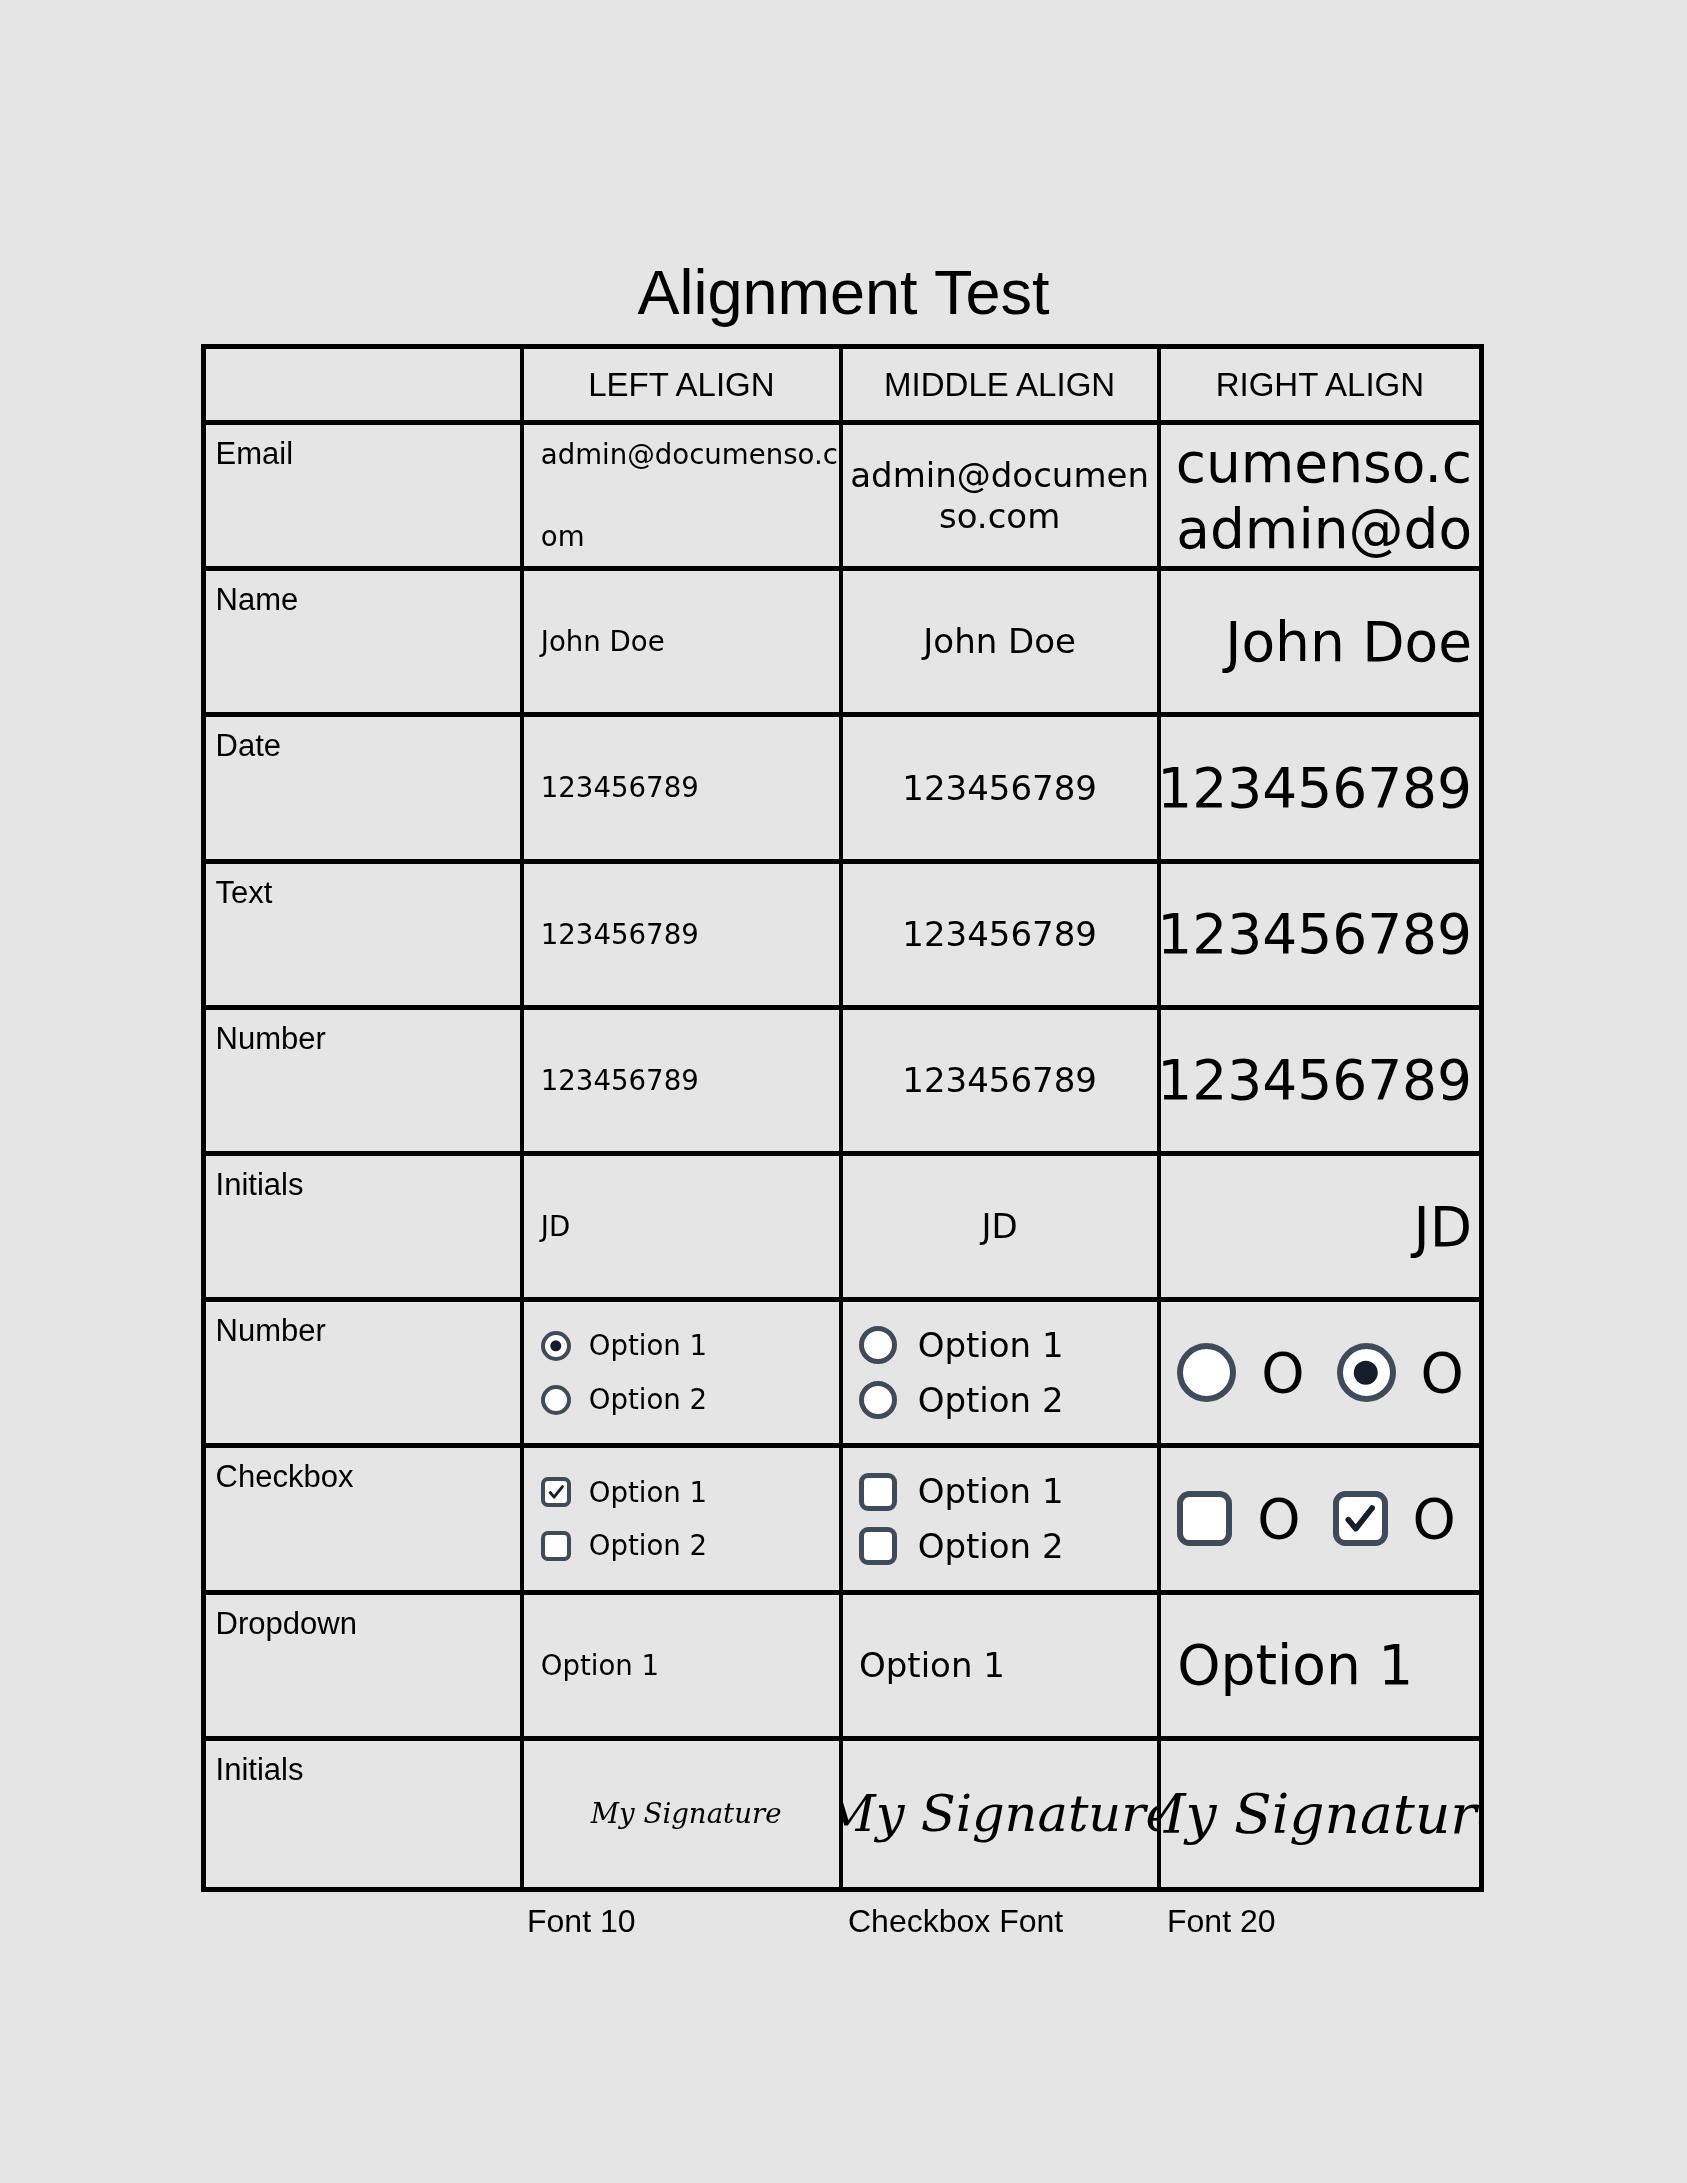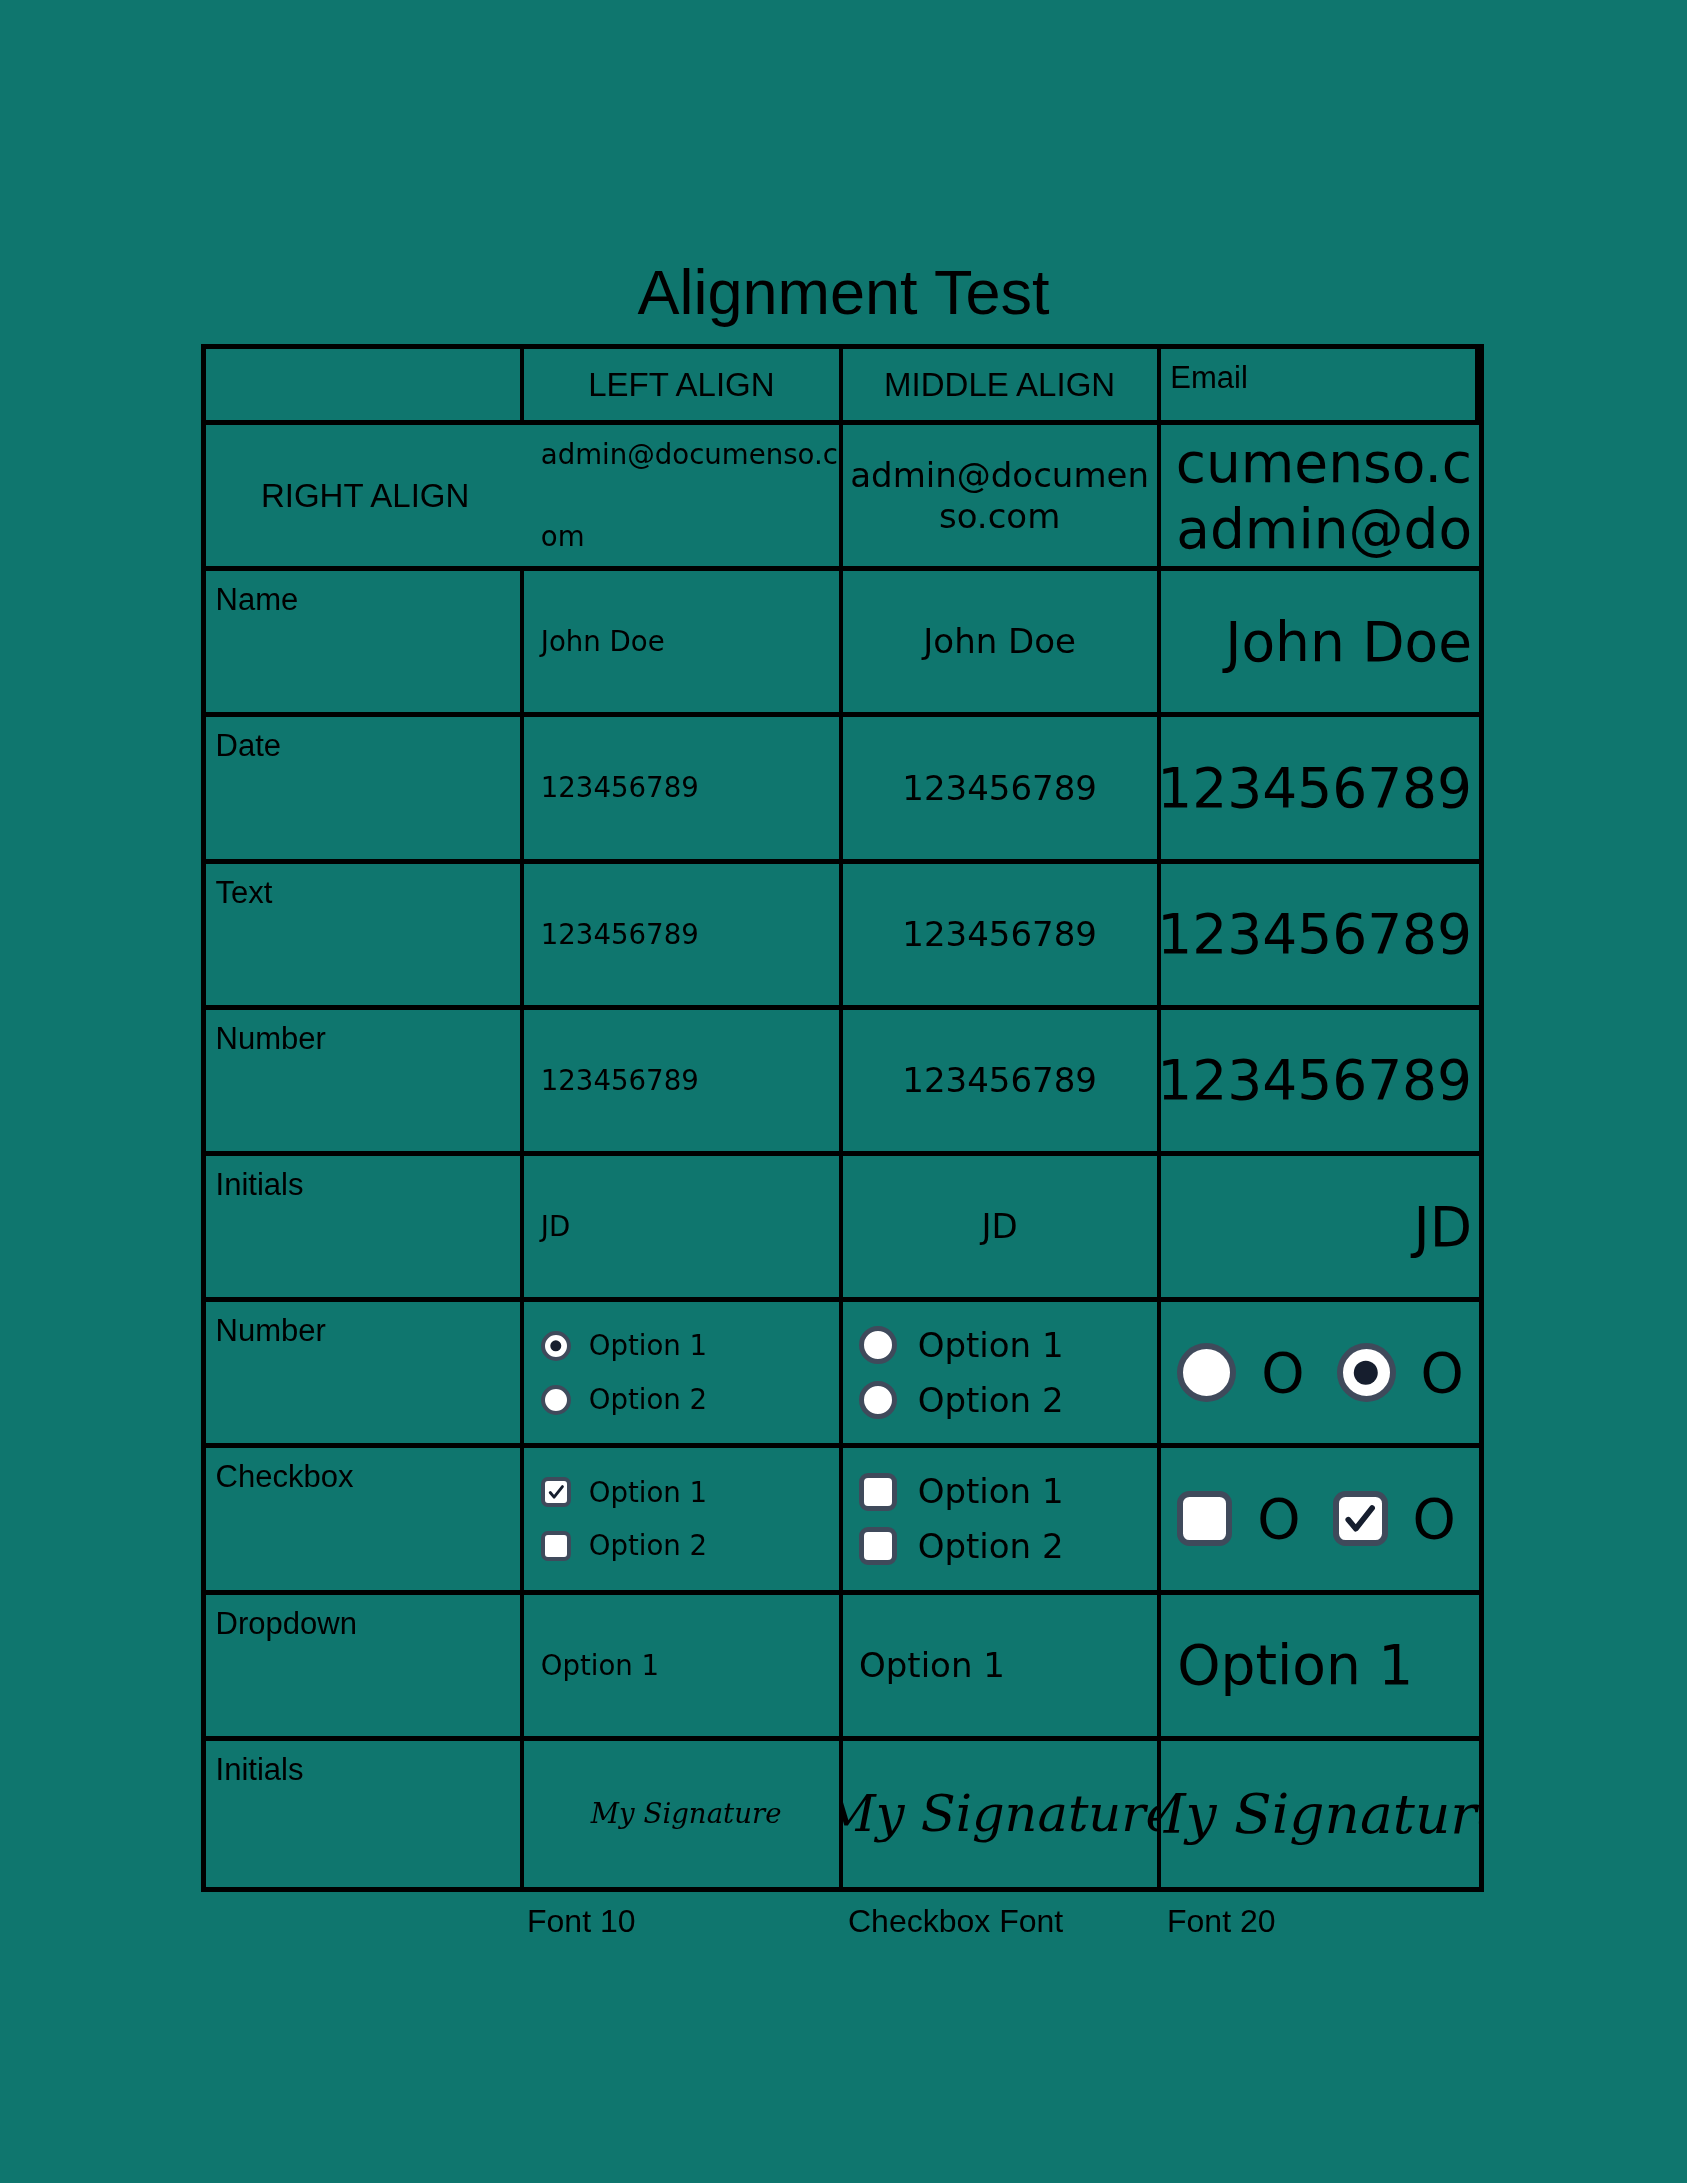--- a/index.html
+++ b/index.html
@@ -1,18 +1,18 @@
 <!DOCTYPE html>
 <html style="font-size:11px"><head>
 <meta charset="utf-8">
 <style>
   * { margin:0; padding:0; box-sizing:border-box; }
   html,body { background:#ffffff; }
   .page {
-    position:relative; width:1687px; height:2183px; background:#0f766e;
+    position:relative; width:1687px; height:2183px; background:#e5e5e5;
     font-family:"Liberation Sans", sans-serif; color:#000;
   }
   .title {
     position:absolute; top:256px; left:0; width:100%;
     text-align:center; font-size:63px; font-weight:400; letter-spacing:0;
   }
   
   .grid {
     position:absolute; left:201px; top:344px; width:1283px; height:1548px;
     border:5.5px solid var(--border,#000);
@@ -80,25 +80,25 @@
 <div class="page" style="--border: #000000; --ctl: #3f4a5b; --fill: #161e2e;">
   <h1 class="title">Alignment Test</h1>
   <div class="grid" id="grid">
       <div class="c lab"></div>
       <div class="c head">
         <div class="">LEFT ALIGN</div>
       </div>
       <div class="c head">
         <div class="">MIDDLE ALIGN</div>
       </div>
-      <div class="c lab">
-        <div class="">Email</div>
-      </div>
       <div class="c head last-col">
         <div class="">RIGHT ALIGN</div>
+      </div>
+      <div class="c lab">
+        <div class="">Email</div>
       </div>
       <div class="c val col-l a-left kind-lines">
         <div class="line">admin@documenso.c</div>
         <div class="line">om</div>
       </div>
       <div class="c val col-m a-middle kind-lines">
         <div class="line">admin@documen</div>
         <div class="line">so.com</div>
       </div>
       <div class="c val col-r a-right kind-lines last-col">

